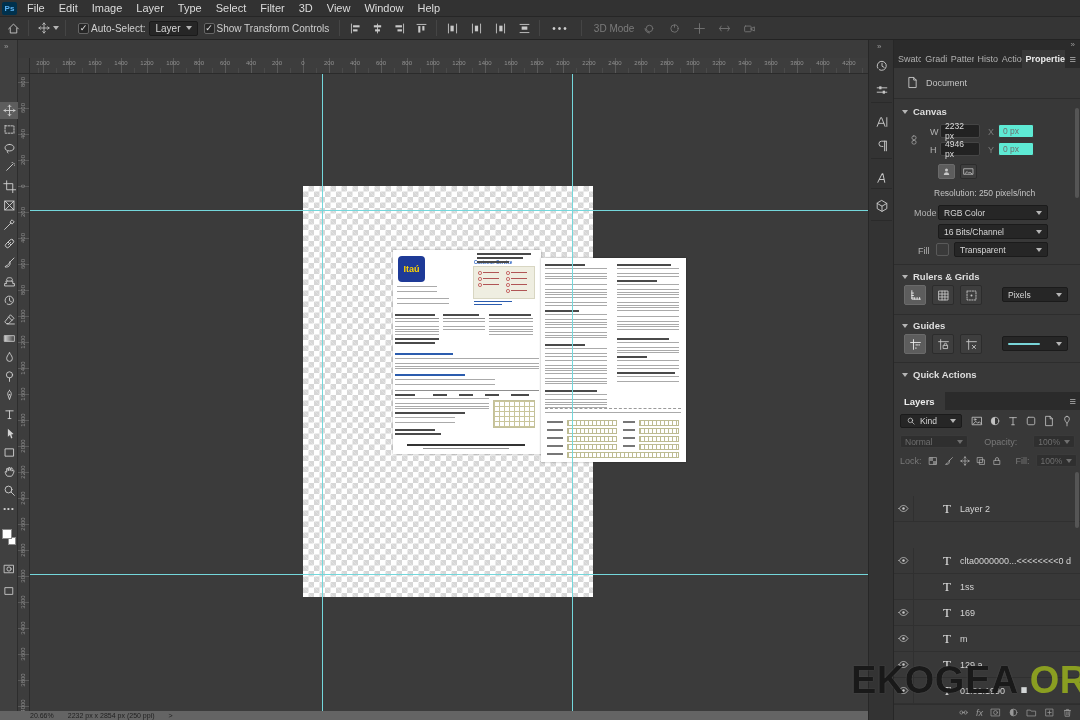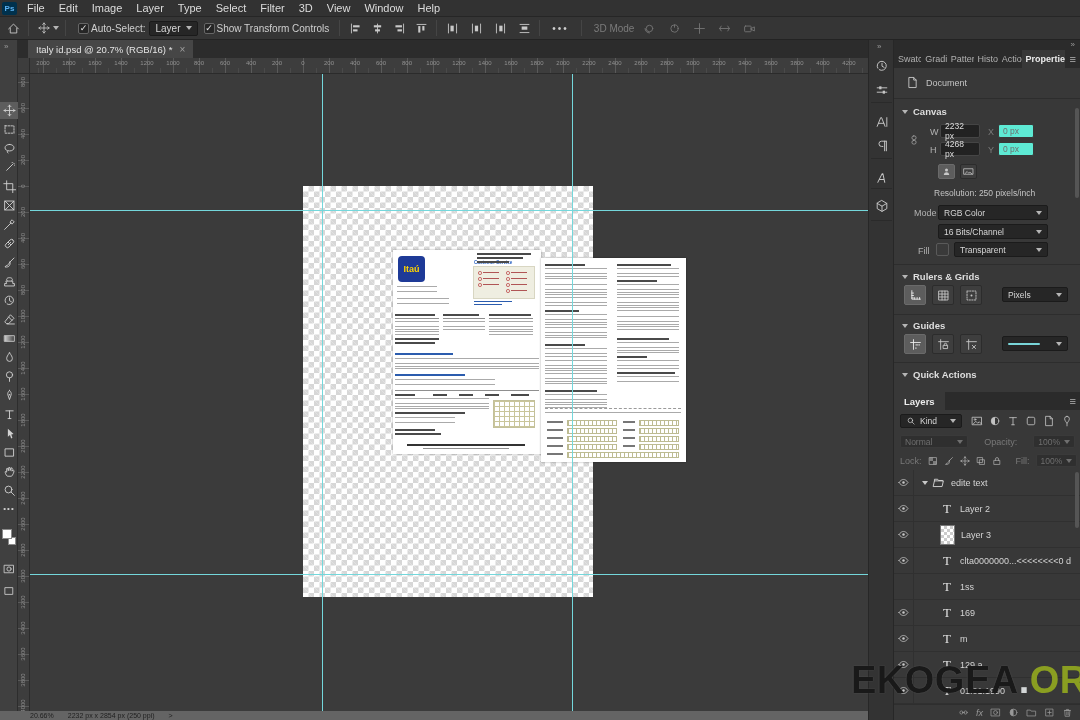--- a/index.html
+++ b/index.html
@@ -395,26 +395,20 @@
           <circle cx="8" cy="8" r="2.8"></circle>
         </svg>
       </div>
     <div class="tool" style="top:542px;">
         <svg class="ic" viewBox="0 0 16 16" width="12" height="12">
           <rect x="3" y="3.5" width="10" height="9"></rect>
         </svg>
       </div>
   </div>
 
-  <div class="tabbar">
-    <div class="doc-tab">
-      <span>Italy id.psd @ 20.7% (RGB/16) *</span>
-      <span class="tab-close">×</span>
-    </div>
-  </div>
   <div class="tb-chev" style="position:absolute;left:4px;top:42px;z-index:16;color:#9a9a9a;font-size:8px;">»</div>
 
   <div class="ruler-corner"></div>
   <div class="h-ruler" id="hRuler">
       <span class="hlab" style="left: 15px;">2000</span>
       <span class="hlab" style="left: 41px;">1800</span>
       <span class="hlab" style="left: 67px;">1600</span>
       <span class="hlab" style="left: 93px;">1400</span>
       <span class="hlab" style="left: 119px;">1200</span>
       <span class="hlab" style="left: 145px;">1000</span>
@@ -657,21 +651,21 @@
           <svg class="ic" viewBox="0 0 16 16" width="12" height="12">
             <rect x="5.2" y="2.5" width="5.6" height="5" rx="2.5"></rect>
             <rect x="5.2" y="8.5" width="5.6" height="5" rx="2.5"></rect>
           </svg>
         </span>
       <span class="flab" style="left:36px;top:59px;">W</span>
       <div class="pinput" style="left:46px;top:56px;width:40px;">2232 px</div>
       <span class="flab" style="left:94px;top:59px;color:#7a7a7a;">X</span>
       <div class="pinput dim" style="left:104px;top:56px;width:36px;">0 px</div>
       <span class="flab" style="left:36px;top:77px;">H</span>
-      <div class="pinput" style="left:46px;top:74px;width:40px;">4268 px</div>
+      <div class="pinput" style="left:46px;top:74px;width:40px;">4946 px</div>
       <span class="flab" style="left:94px;top:77px;color:#7a7a7a;">Y</span>
       <div class="pinput dim" style="left:104px;top:74px;width:36px;">0 px</div>
 
       <div class="obtn on" style="left:44px;top:96px;">
           <span>
             <svg class="ic" viewBox="0 0 16 16" width="11" height="11">
               <circle cx="8" cy="5.8" r="2.2" style="fill:currentColor;stroke:none"></circle>
               <path d="M4 13c.5-3 2-4 4-4s3.5 1 4 4z" style="fill:currentColor;stroke:none"></path>
             </svg>
           </span>
@@ -875,54 +869,29 @@
               </svg>
             </span>
           </span>
         <span class="llab-dim" style="margin-left:8px;">Fill:</span>
         <div class="lbox-dim">
           <span>100%</span>
             <span class="caret" style="border-top-color:#6f6f6f;"></span>
         </div>
       </div>
       <div class="llist" id="layerList">
-          <div class="lrow" style="top: 0px;">
-            <div class="eyecell">
-              <svg class="ic" viewBox="0 0 16 16" width="11" height="11">
-                <path d="M1.5 8C3.5 5 5.6 3.6 8 3.6S12.5 5 14.5 8c-2 3-4.1 4.4-6.5 4.4S3.5 11 1.5 8z"></path>
-                <circle cx="8" cy="8" r="1.8" style="fill:currentColor;stroke:none"></circle>
-              </svg>
-            </div>
-            <span class="gcaret"></span>
-            <span>
-              <svg class="ic" viewBox="0 0 16 16" width="13" height="13">
-                <path d="M1.5 12.5 3 6h11l-1.5 6.5zM3 6V4h4l1 1.5h5V6"></path>
-              </svg>
-            </span>
-            <span class="lname">edite text</span>
-          </div>
           <div class="lrow" style="top: 26px;">
             <div class="eyecell">
               <svg class="ic" viewBox="0 0 16 16" width="11" height="11">
                 <path d="M1.5 8C3.5 5 5.6 3.6 8 3.6S12.5 5 14.5 8c-2 3-4.1 4.4-6.5 4.4S3.5 11 1.5 8z"></path>
                 <circle cx="8" cy="8" r="1.8" style="fill:currentColor;stroke:none"></circle>
               </svg>
             </div>
             <div class="tthumb" style="margin-left: 26px;">T</div>
             <span class="lname">Layer 2</span>
-          </div>
-          <div class="lrow" style="top: 52px;">
-            <div class="eyecell">
-              <svg class="ic" viewBox="0 0 16 16" width="11" height="11">
-                <path d="M1.5 8C3.5 5 5.6 3.6 8 3.6S12.5 5 14.5 8c-2 3-4.1 4.4-6.5 4.4S3.5 11 1.5 8z"></path>
-                <circle cx="8" cy="8" r="1.8" style="fill:currentColor;stroke:none"></circle>
-              </svg>
-            </div>
-            <div class="ithumb" style="margin-left: 26px;"></div>
-            <span class="lname">Layer 3</span>
           </div>
           <div class="lrow" style="top: 78px;">
             <div class="eyecell">
               <svg class="ic" viewBox="0 0 16 16" width="11" height="11">
                 <path d="M1.5 8C3.5 5 5.6 3.6 8 3.6S12.5 5 14.5 8c-2 3-4.1 4.4-6.5 4.4S3.5 11 1.5 8z"></path>
                 <circle cx="8" cy="8" r="1.8" style="fill:currentColor;stroke:none"></circle>
               </svg>
             </div>
             <div class="tthumb" style="margin-left: 26px;">T</div>
             <span class="lname">clta0000000...&lt;&lt;&lt;&lt;&lt;&lt;&lt;&lt;0 d</span>

